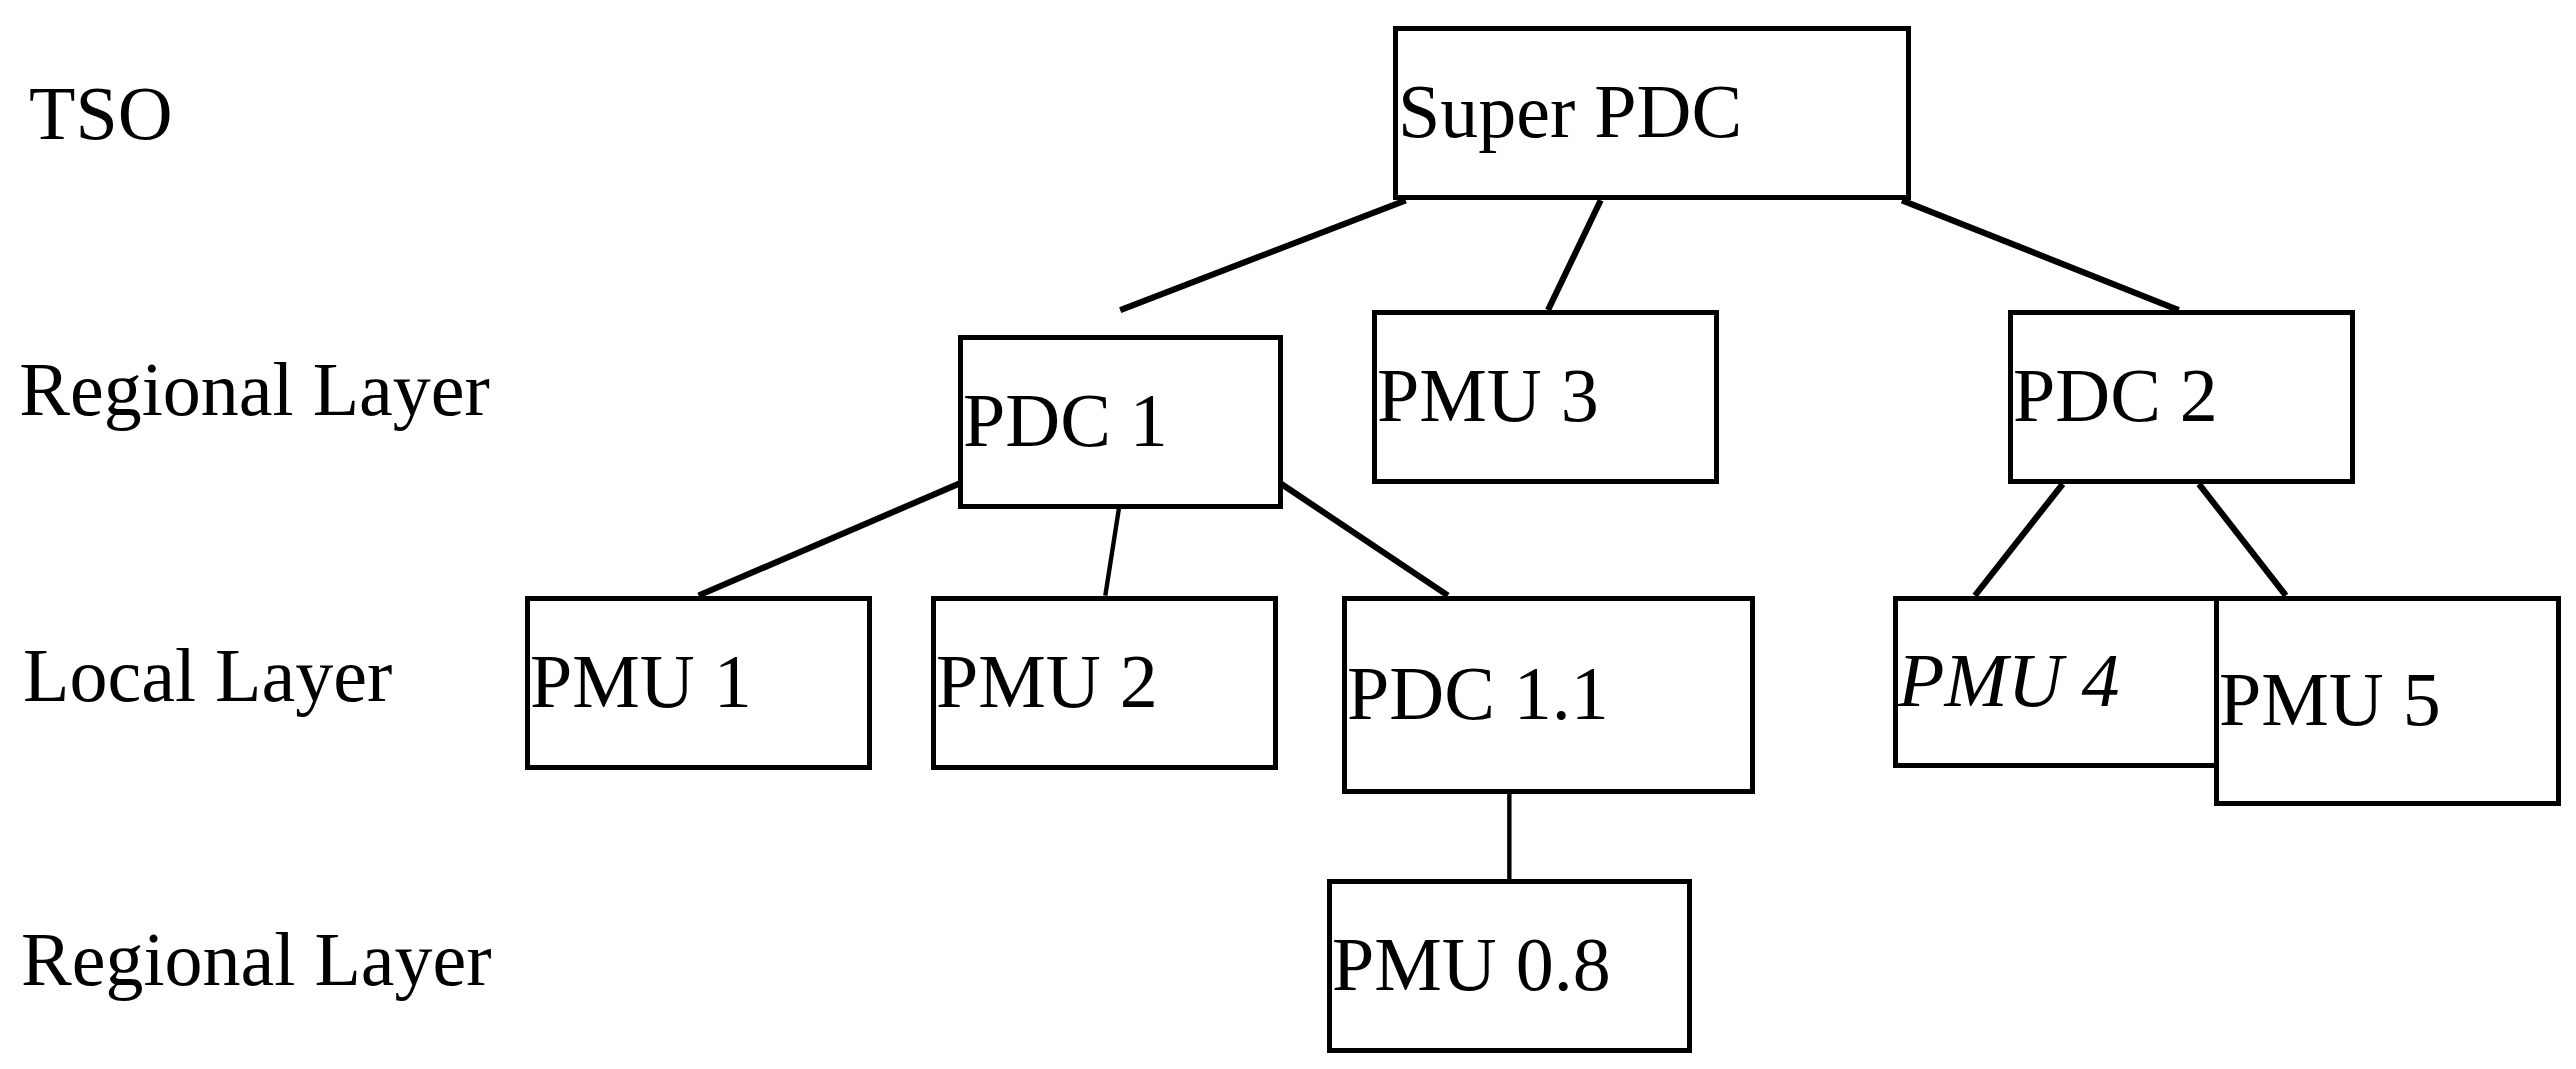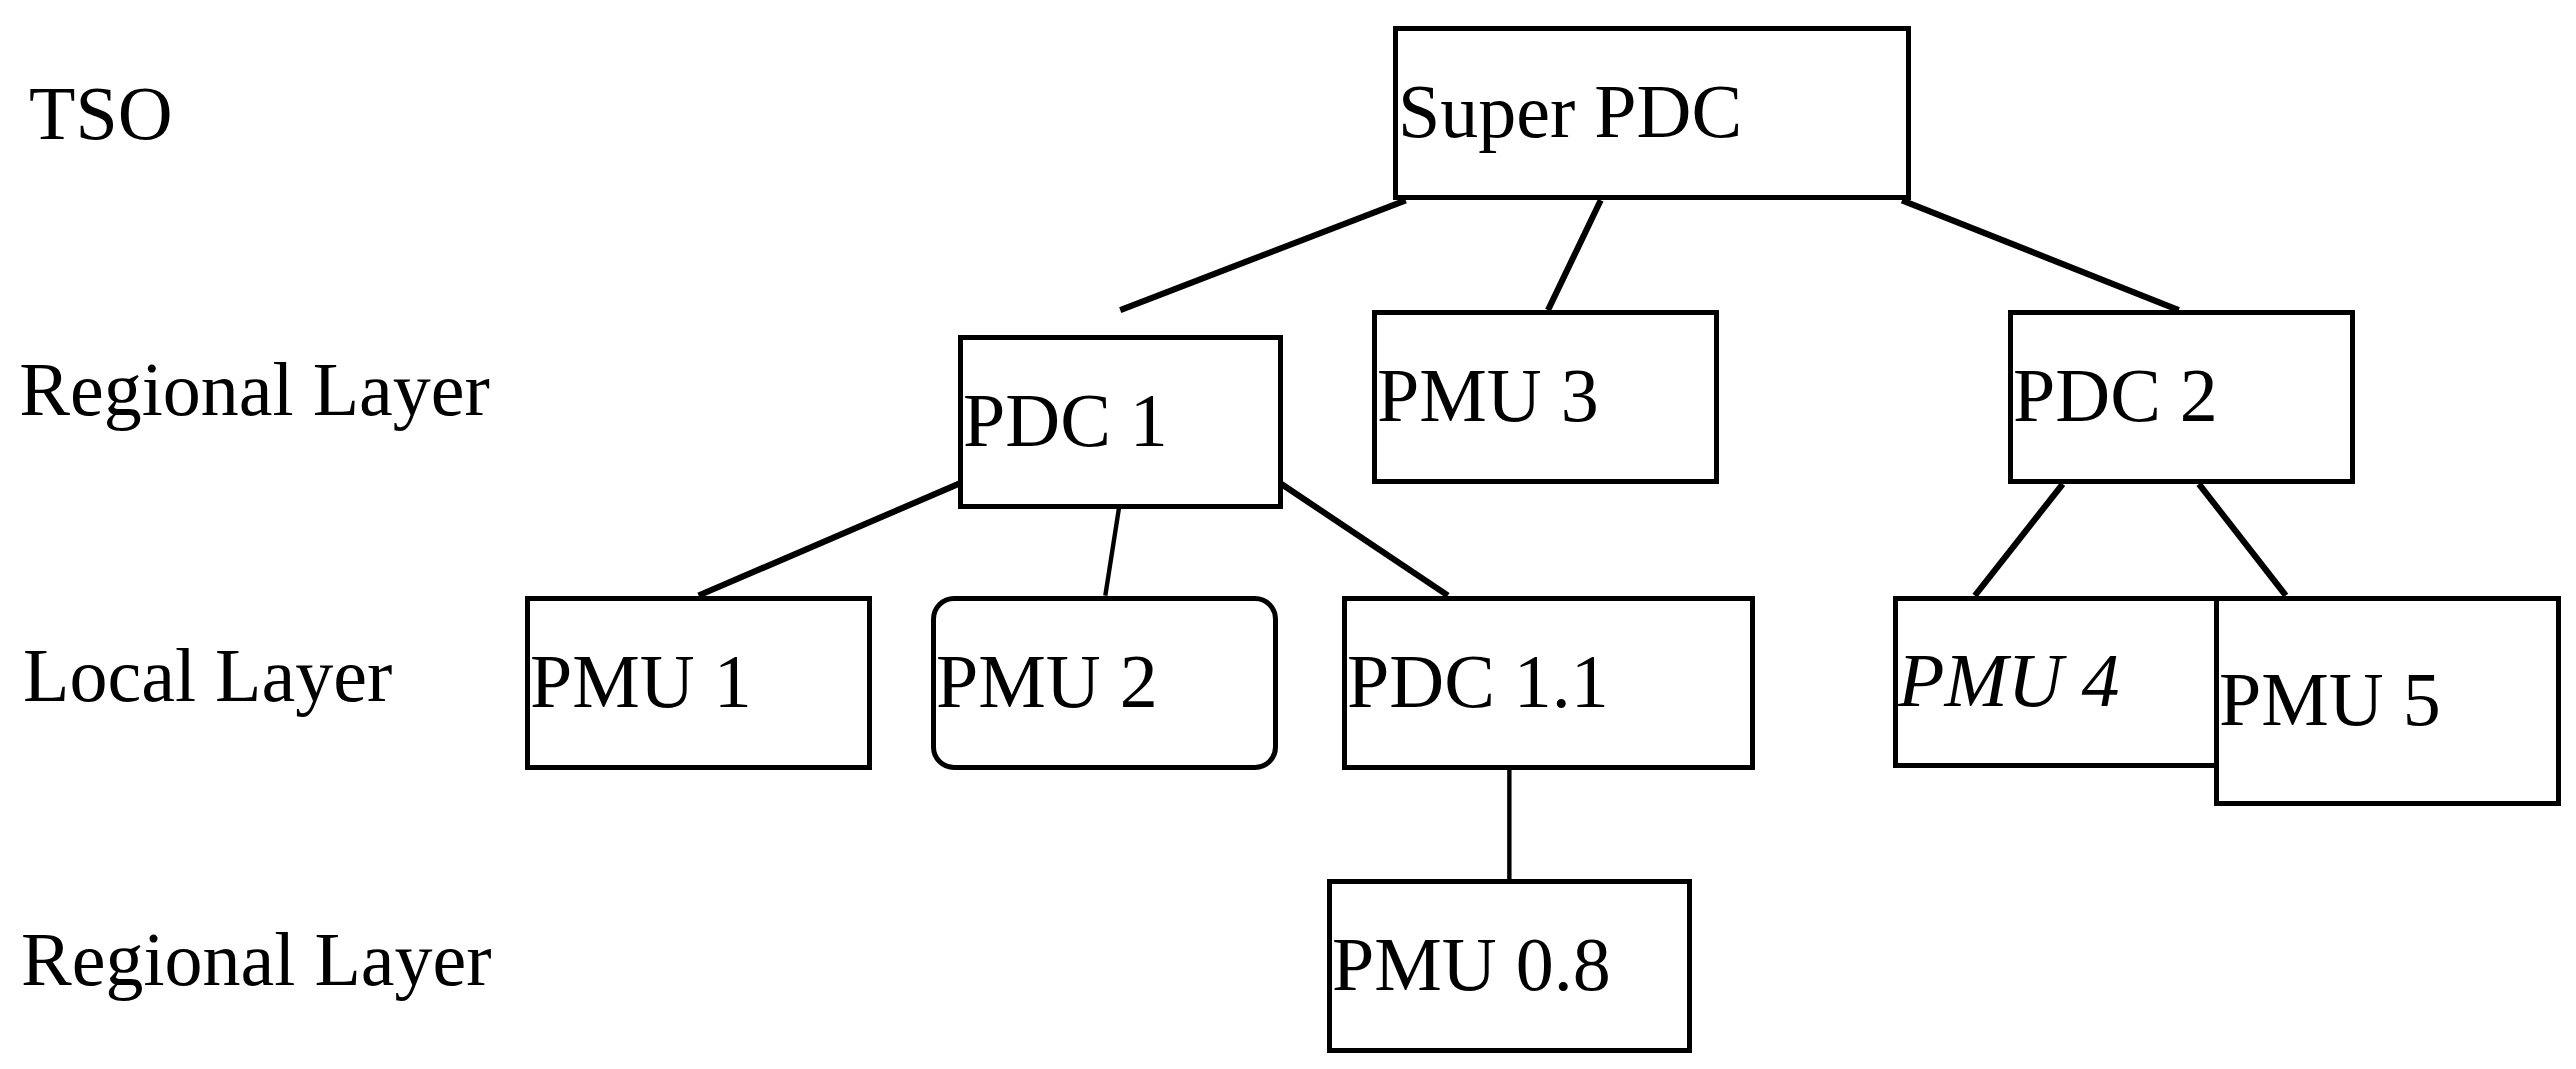--- a/index.html
+++ b/index.html
@@ -82,24 +82,24 @@
       </div>
       <div class="node-box" style="left: 1372px; top: 310px; width: 347px; height: 174px; border-color: rgb(0, 0, 0);">
         <span class="node-label">PMU 3</span>
       </div>
       <div class="node-box" style="left: 2008px; top: 310px; width: 347px; height: 174px; border-color: rgb(0, 0, 0);">
         <span class="node-label">PDC 2</span>
       </div>
       <div class="node-box" style="left: 525px; top: 596px; width: 347px; height: 174px; border-color: rgb(0, 0, 0);">
         <span class="node-label">PMU 1</span>
       </div>
-      <div class="node-box" style="left: 931px; top: 596px; width: 347px; height: 174px; border-color: rgb(0, 0, 0); border-radius: 23px;">
+      <div class="node-box" style="left: 931px; top: 596px; width: 347px; height: 174px; border-color: rgb(0, 0, 0);">
         <span class="node-label">PMU 2</span>
       </div>
-      <div class="node-box" style="left: 1342px; top: 596px; width: 413px; height: 174px; border-color: rgb(0, 0, 0);">
+      <div class="node-box" style="left: 1342px; top: 596px; width: 413px; height: 198px; border-color: rgb(0, 0, 0);">
         <span class="node-label">PDC 1.1</span>
       </div>
       <div class="node-box" style="left: 1893px; top: 596px; width: 347px; height: 172px; border-color: rgb(0, 0, 0); font-style: italic;">
         <span class="node-label">PMU 4</span>
       </div>
       <div class="node-box" style="left: 2214px; top: 596px; width: 347px; height: 210px; border-color: rgb(0, 0, 0);">
         <span class="node-label">PMU 5</span>
       </div>
       <div class="node-box" style="left: 1327px; top: 879px; width: 365px; height: 174px; border-color: rgb(0, 0, 0);">
         <span class="node-label">PMU 0.8</span>

